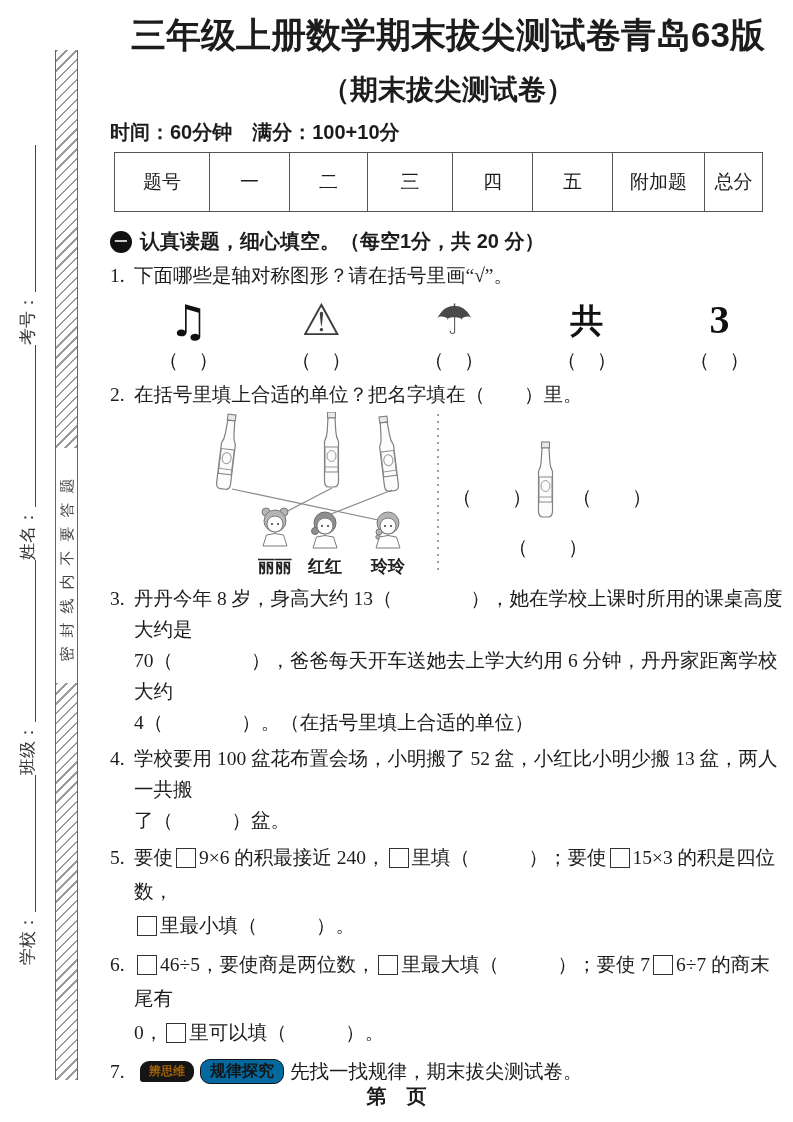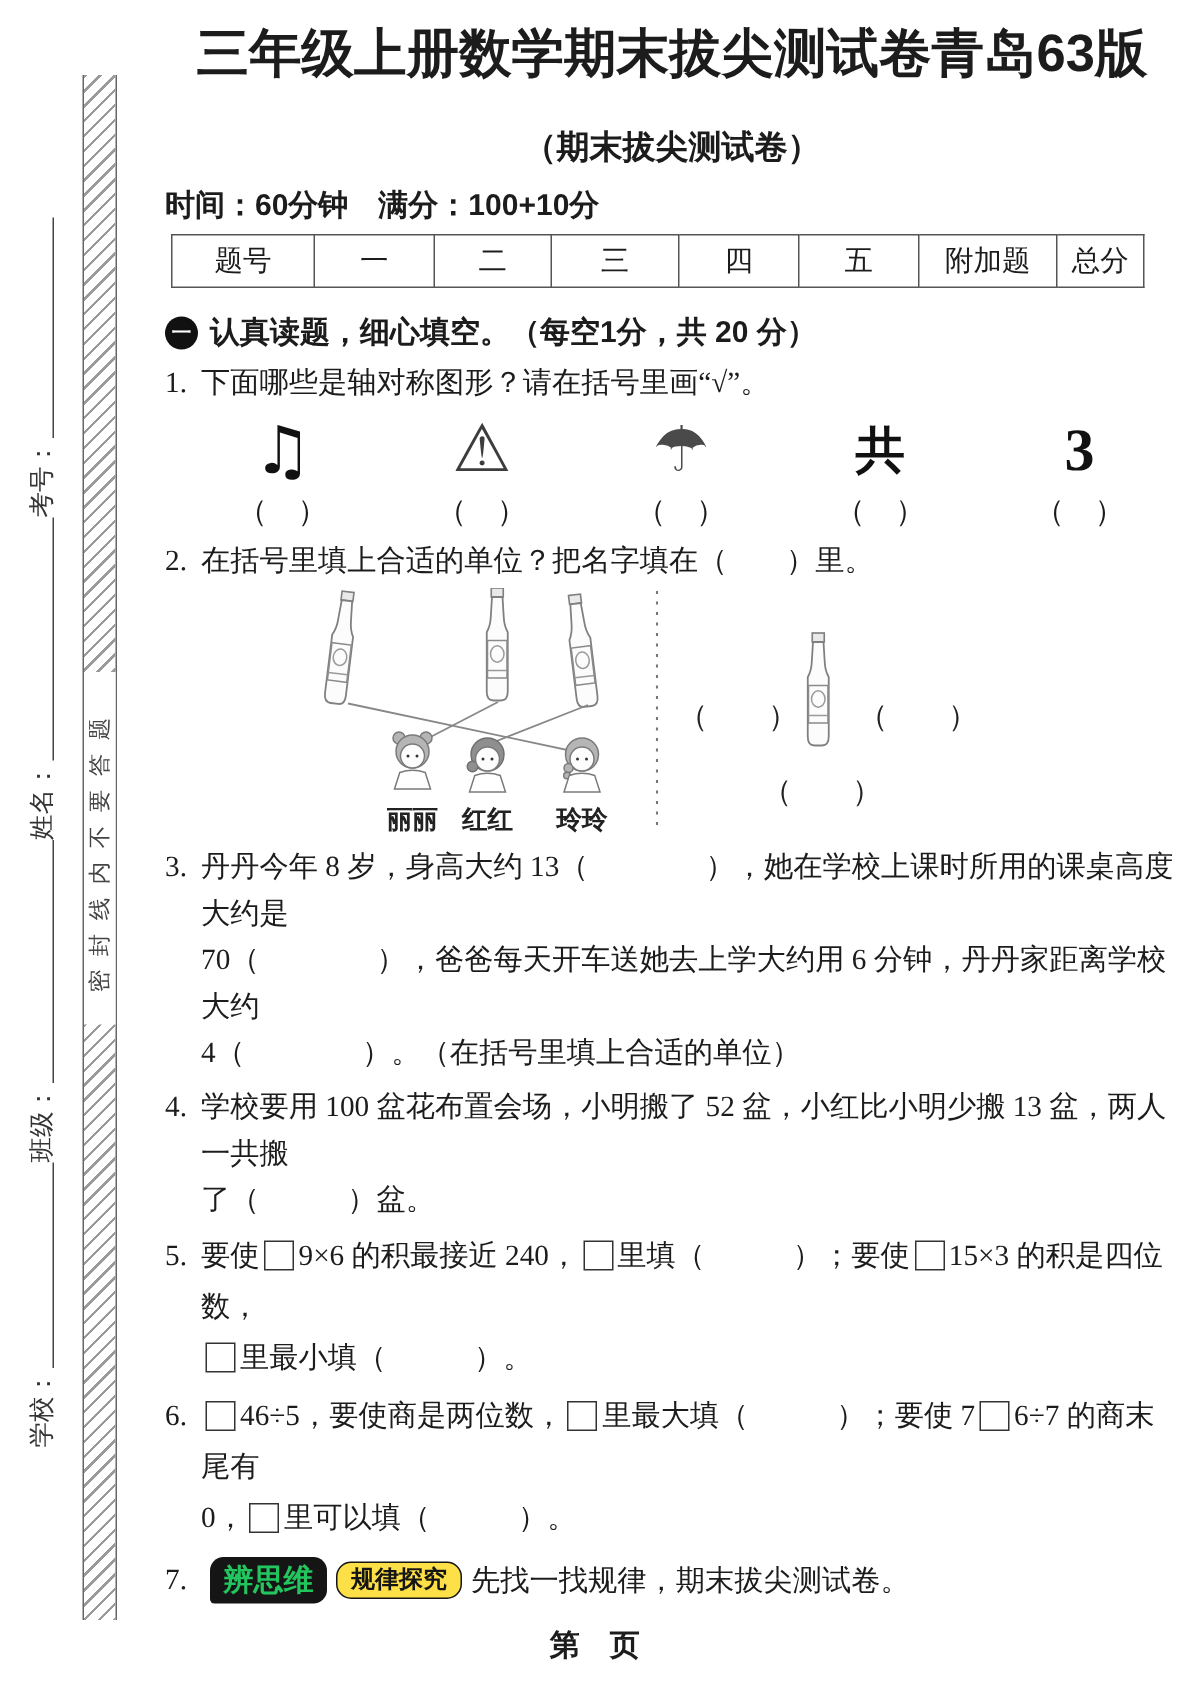--- a/index.html
+++ b/index.html
@@ -24,24 +24,24 @@
     position:absolute; left:55px; top:50px; height:1030px; width:23px;
     border-left:1.6px solid #666; border-right:1.6px solid #666;
     display:flex; flex-direction:column;
   }
   .hatch { flex:1; background:repeating-linear-gradient(135deg,#9a9a9a 0 1.6px,transparent 1.6px 7px); }
   .seal-text-wrap { height:235px; display:flex; align-items:center; justify-content:center; overflow:visible; background:#fff; }
   .seal-text { transform:rotate(-90deg); white-space:nowrap; font-size:15px; letter-spacing:9px; color:#444; }
   
   .content { position:absolute; left:110px; top:0; width:676px; }
   h1.title { font-family:"Liberation Sans","DejaVu Sans",sans-serif; font-weight:900; font-size:35px; text-align:center; margin-top:12px; }
-  h2.subtitle { font-family:"Liberation Sans","DejaVu Sans",sans-serif; font-weight:900; font-size:22px; text-align:center; margin-top:24px; }
+  h2.subtitle { font-family:"Liberation Sans","DejaVu Sans",sans-serif; font-weight:900; font-size:28px; text-align:center; margin-top:12px; }
   .info { font-family:"Liberation Sans","DejaVu Sans",sans-serif; font-weight:700; font-size:20px; text-align:left; margin:10px 2px 6px 0; }
   table.score { border-collapse:collapse; margin:6px 0 0 4px; table-layout:fixed; }
-  table.score td { border:1.6px solid #555; height:35px; text-align:center; font-size:19px; padding:4px 2px; }
+  table.score td { border:1.6px solid #555; height:35px; text-align:center; font-size:19px; padding:16px 2px; }
   .sec-header { display:flex; align-items:center; gap:8px; margin-top:16px;
     font-family:"Liberation Sans","DejaVu Sans",sans-serif; font-weight:700; font-size:20px; }
   .sec-badge { width:22px; height:22px; border-radius:50%; background:#111; color:#fff;
     font-size:13px; display:flex; align-items:center; justify-content:center; flex:none; }
   .question { display:flex; margin-top:5px; font-size:19.5px; line-height:31px; }
   .qnum { width:24px; flex:none; }
   .qtext { flex:1; white-space:pre-line; }
   .lh34 { line-height:34px; }
   
   .q1-items { display:grid; grid-template-columns:repeat(5,1fr); margin:2px 0 0 12px; text-align:center; }
@@ -52,24 +52,24 @@
   .g-umbr { font-size:42px; line-height:46px; color:#4a4a4a; }
   .g-char { font-size:33px; line-height:44px; font-weight:700; color:#111; font-family:"Liberation Serif",serif; }
   .g-digit { font-size:40px; line-height:46px; font-weight:700; color:#111; font-family:"Liberation Serif",serif; }
   .q1-paren { font-size:20px; margin-top:4px; }
   
   .q2-svg { display:block; margin:2px 0 0 10px; }
   
   .fbox { display:inline-block; width:20px; height:20px; border:1.3px solid #333; vertical-align:-4px; margin:0 3px; background:#fff; }
   
   .q7-header { display:flex; align-items:center; margin-top:8px; font-size:19.5px; gap:6px; }
-  .badge-dark { font-family:"Liberation Sans","DejaVu Sans",sans-serif; font-weight:700; font-size:20px;
-    background:#151515; color:#22c55e; border-radius:9px 9px 9px 3px; padding:2px 9px; flex:none; }
+  .badge-dark { font-family:"Liberation Sans","DejaVu Sans",sans-serif; font-weight:700; font-size:12px;
+    background:#151515; color:#a16207; border-radius:9px 9px 9px 3px; padding:2px 9px; flex:none; }
   .badge-outline { font-family:"Liberation Sans","DejaVu Sans",sans-serif; font-weight:700; font-size:16px;
-    background:#fde047; color:#151515; border:1.7px solid #151515; border-radius:10px; padding:1px 9px; flex:none; }
+    background:#0369a1; color:#151515; border:1.7px solid #151515; border-radius:10px; padding:1px 9px; flex:none; }
   .footer { position:absolute; left:0; right:0; bottom:12px; text-align:center;
     font-family:"Liberation Sans","DejaVu Sans",sans-serif; font-weight:700; font-size:20px;margin-top:16px; }
 </style>
 </head>
 <body>
 
 <aside class="sidebar">
   <div class="sfield f0">
     <span class="flabel">考号：</span>
     <span class="fline"></span>

